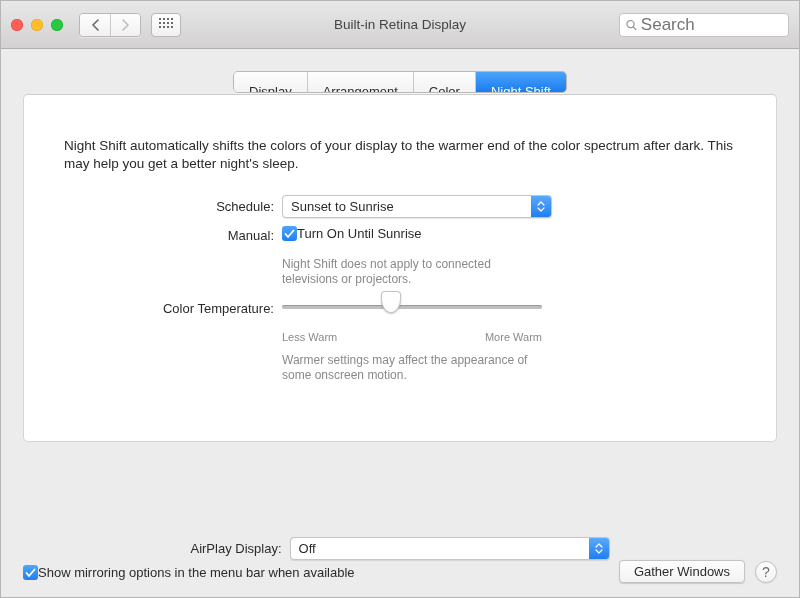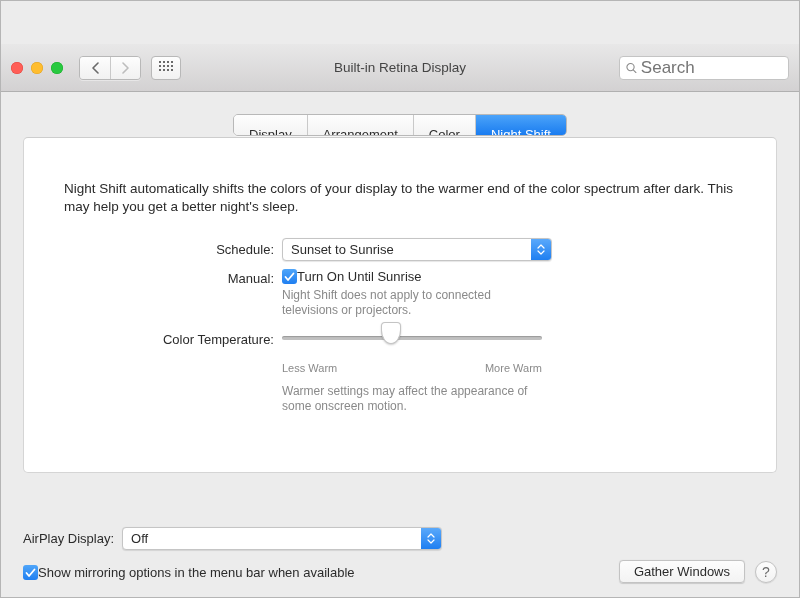--- a/index.html
+++ b/index.html
@@ -24,21 +24,20 @@
     }
     
     .titlebar {
       height: 48px;
       background: linear-gradient(#e8e8e8, #d3d1d2);
       border-bottom: 1px solid #b0b0b0;
       display: flex;
       align-items: center;
       padding: 0 10px;
       gap: 10px;
-      margin-top: 43px;
     }
     .lights {
       display: flex;
       gap: 8px;
       margin-right: 6px;
     }
     .light {
       width: 12px;
       height: 12px;
       border-radius: 50%;
@@ -210,21 +209,21 @@
       background: linear-gradient(#4fa5f9, #1f7ff1);
       display: flex;
       align-items: center;
       justify-content: center;
       flex-shrink: 0;
     }
     .hint {
       font-size: 12px;
       color: #8a8a8a;
       line-height: 15px;
-      margin-top: 4px;
+      margin-top: 16px;
     }
     .slider-area {
       position: relative;
       width: 260px;
       padding-top: 6px;
     }
     .slider-track {
       height: 4px;
       border-radius: 3px;
       background: #c0c0c0;
@@ -251,21 +250,21 @@
       margin-top: 22px;
     }
     .spacer { flex: 1; }
     .bottom {
       padding-top: 18px;
     }
     .row {
       display: flex;
       align-items: center;
       gap: 8px;
-      margin-bottom: 10px;
+      justify-content: center;
     }
     .row .label-inline {
       font-size: 13px;
       color: #2b2b2b;
       min-width: 116px;
       text-align: right;
     }
     .bottom-last {
       display: flex;
       align-items: center;

